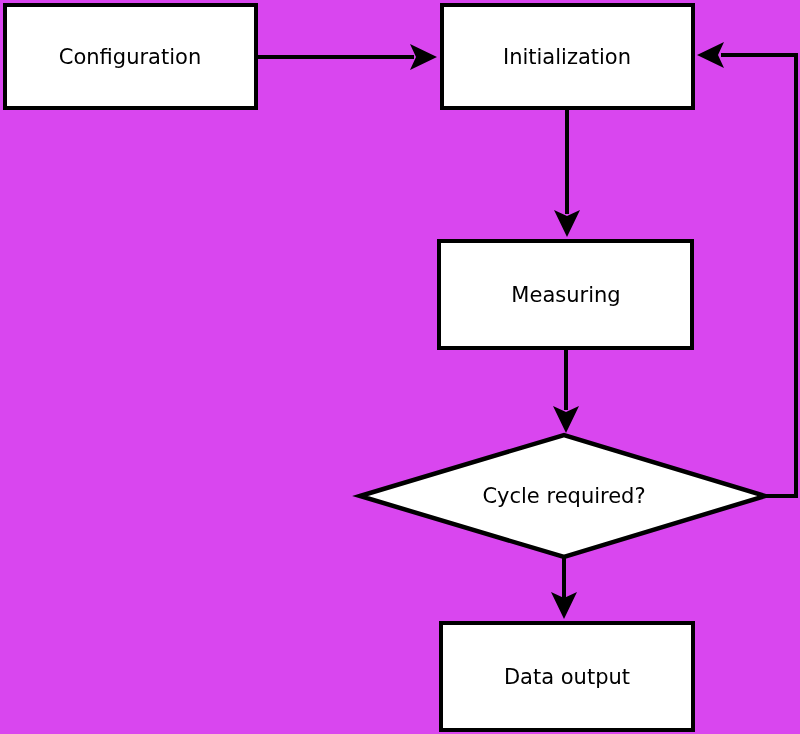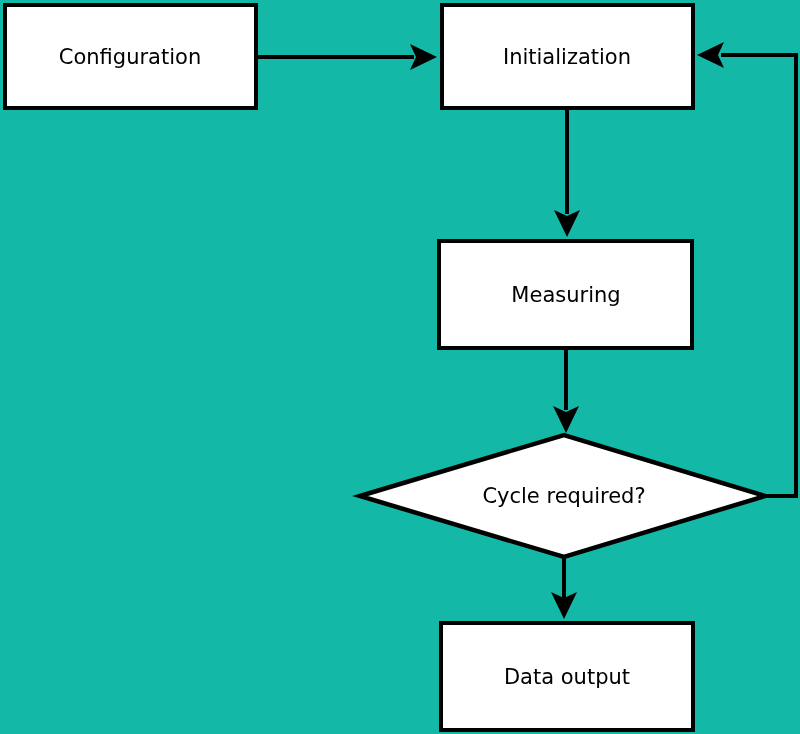--- a/index.html
+++ b/index.html
@@ -4,21 +4,21 @@
 <style>
   html, body {
     margin: 0;
     padding: 0;
     background: #ffffff;
   }
   .canvas {
     width: 800px;
     height: 734px;
     position: relative;
-    background: #14b8a6;
+    background: #d946ef;
     overflow: hidden;
   }
   svg { display: block; }
   .node-label {
     font-family: "DejaVu Sans", "Liberation Sans", sans-serif;
     font-size: 21px;
     fill: #000000;
     text-anchor: middle;
   }
   .shape {

